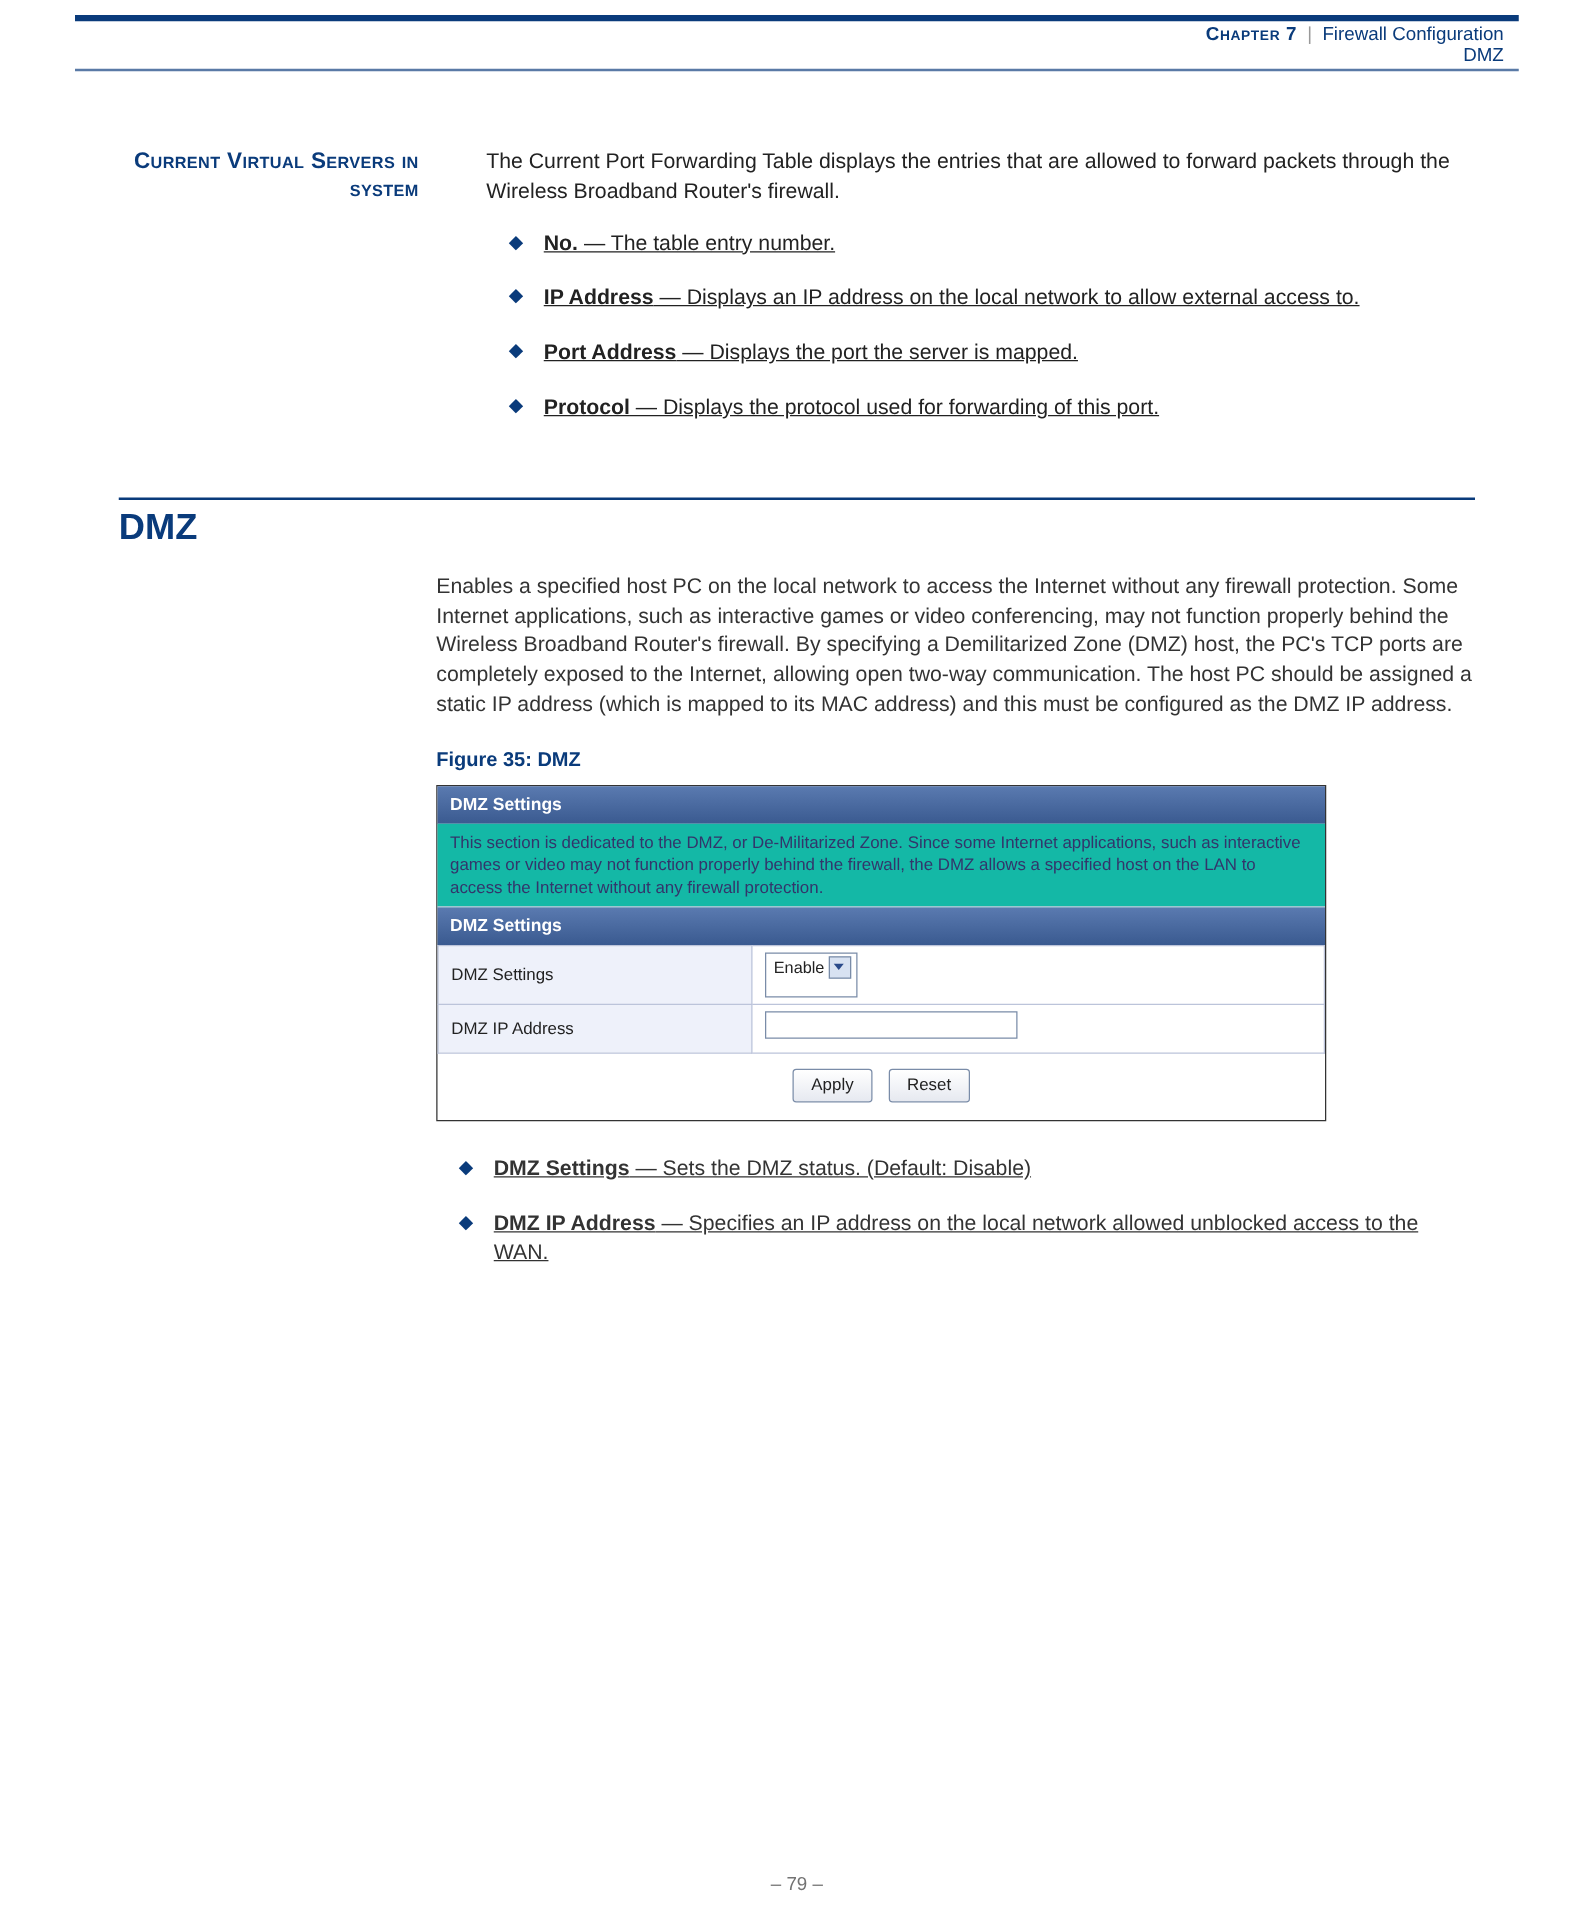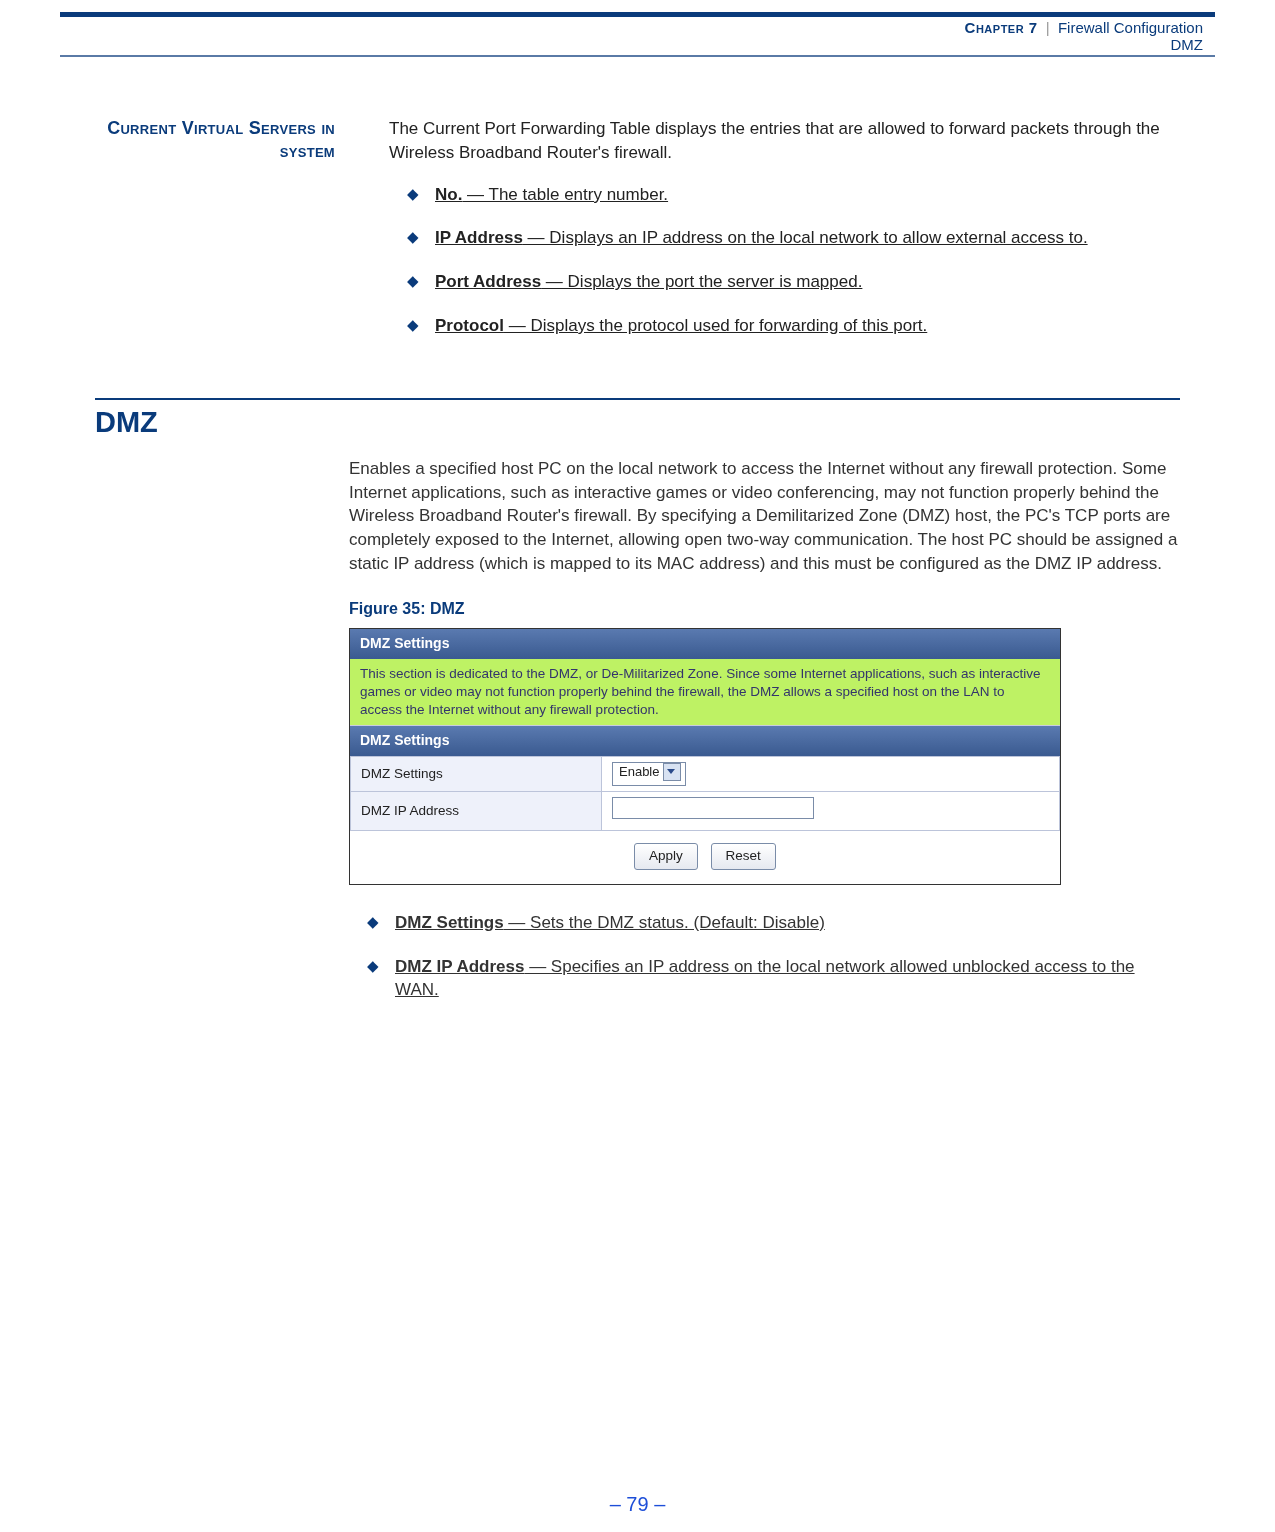--- a/index.html
+++ b/index.html
@@ -124,21 +124,21 @@
   }
   .fig-bar {
     background: #4a6a9d;
     background: linear-gradient(#5a7ab0, #3a5a90);
     color: #fff;
     font-weight: bold;
     font-size: 14px;
     padding: 5px 10px;
   }
   .fig-desc {
-    background: #bef264;
+    background: #14b8a6;
     color: #33356b;
     font-size: 13.5px;
     padding: 6px 10px;
     line-height: 1.35;
     border-bottom: 1px solid #c8cce0;
   }
   .fig-table {
     width: 100%;
     border-collapse: collapse;
     font-size: 13.5px;
@@ -151,24 +151,25 @@
   .fig-table td.label {
     width: 230px;
     background: #eef1fa;
     color: #222;
   }
   .fig-table td.field {
     background: #fff;
   }
   .fake-select {
     display: inline-flex;
+    align-items: center;
     border: 1px solid #7a8ca8;
     background: #fff;
     height: 22px;
-    padding: 0 4px 0 6px;
+    padding: 0 4px 12px 6px;
     font-size: 13px;
     color: #222;
   }
   .fake-select .arrow {
     display: inline-block;
     width: 16px;
     height: 16px;
     margin-left: 4px;
     background: #d8e2f2;
     border: 1px solid #7a8ca8;
@@ -202,22 +203,22 @@
     padding: 3px 14px;
     font-size: 13.5px;
     margin: 0 4px;
     color: #222;
   }
   .footer {
     position: absolute;
     bottom: 28px;
     width: 100%;
     text-align: center;
-    font-size: 20px;
-    color: #1d4ed8;
+    font-size: 15px;
+    color: #737373;
   }
 </style>
 </head>
 <body>
 <div class="page">
 
   <div class="hr-top"></div>
   <div class="header">
     <span class="chapnum">Chapter 7</span>
     <span class="bar">|</span>

